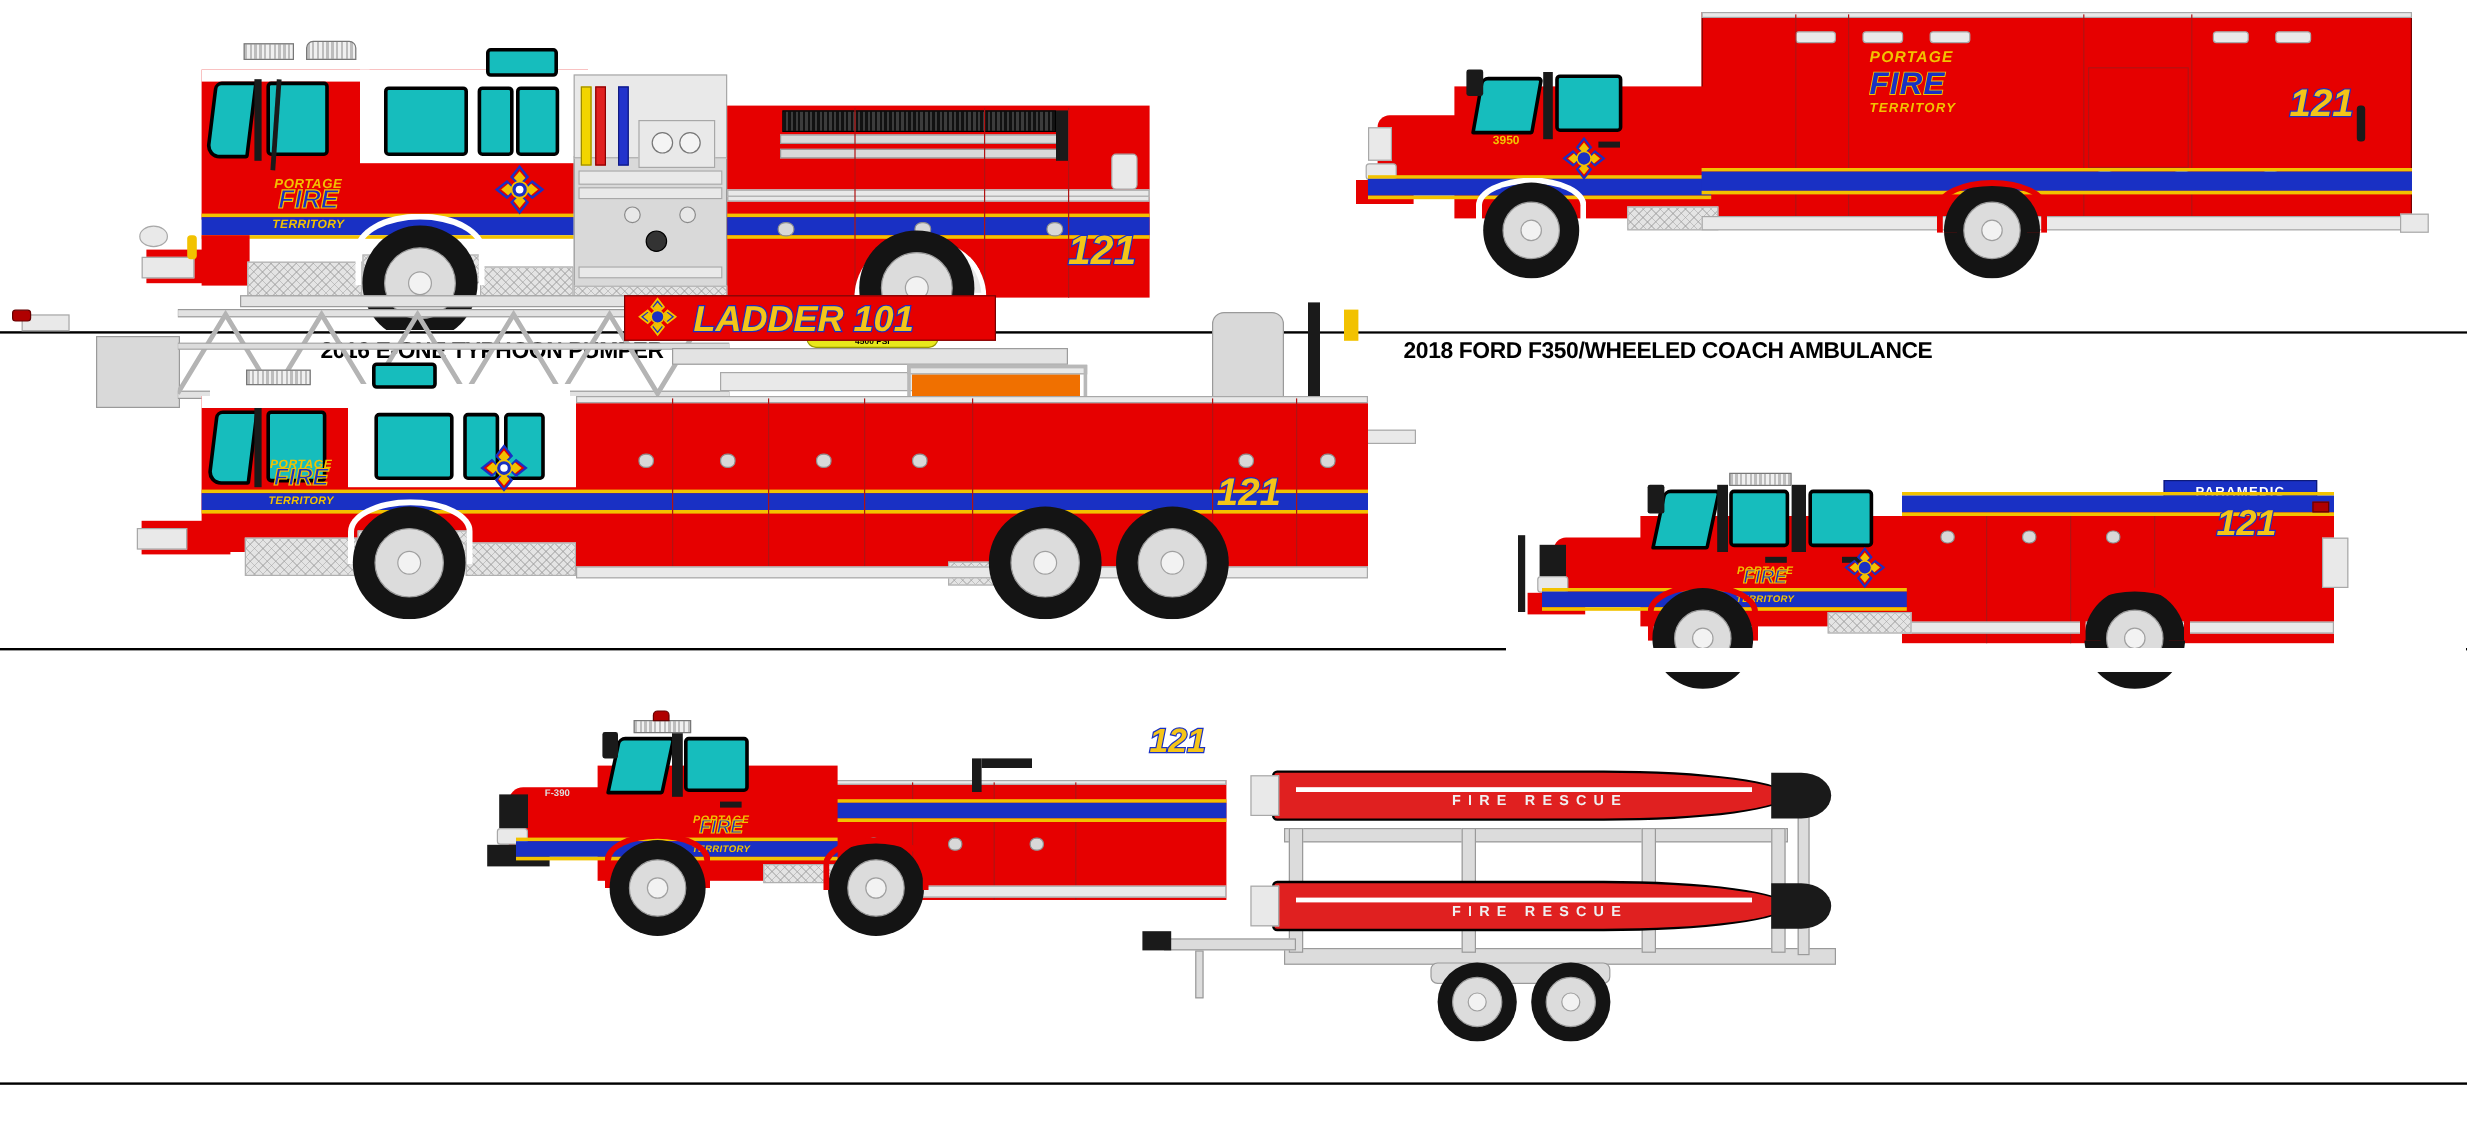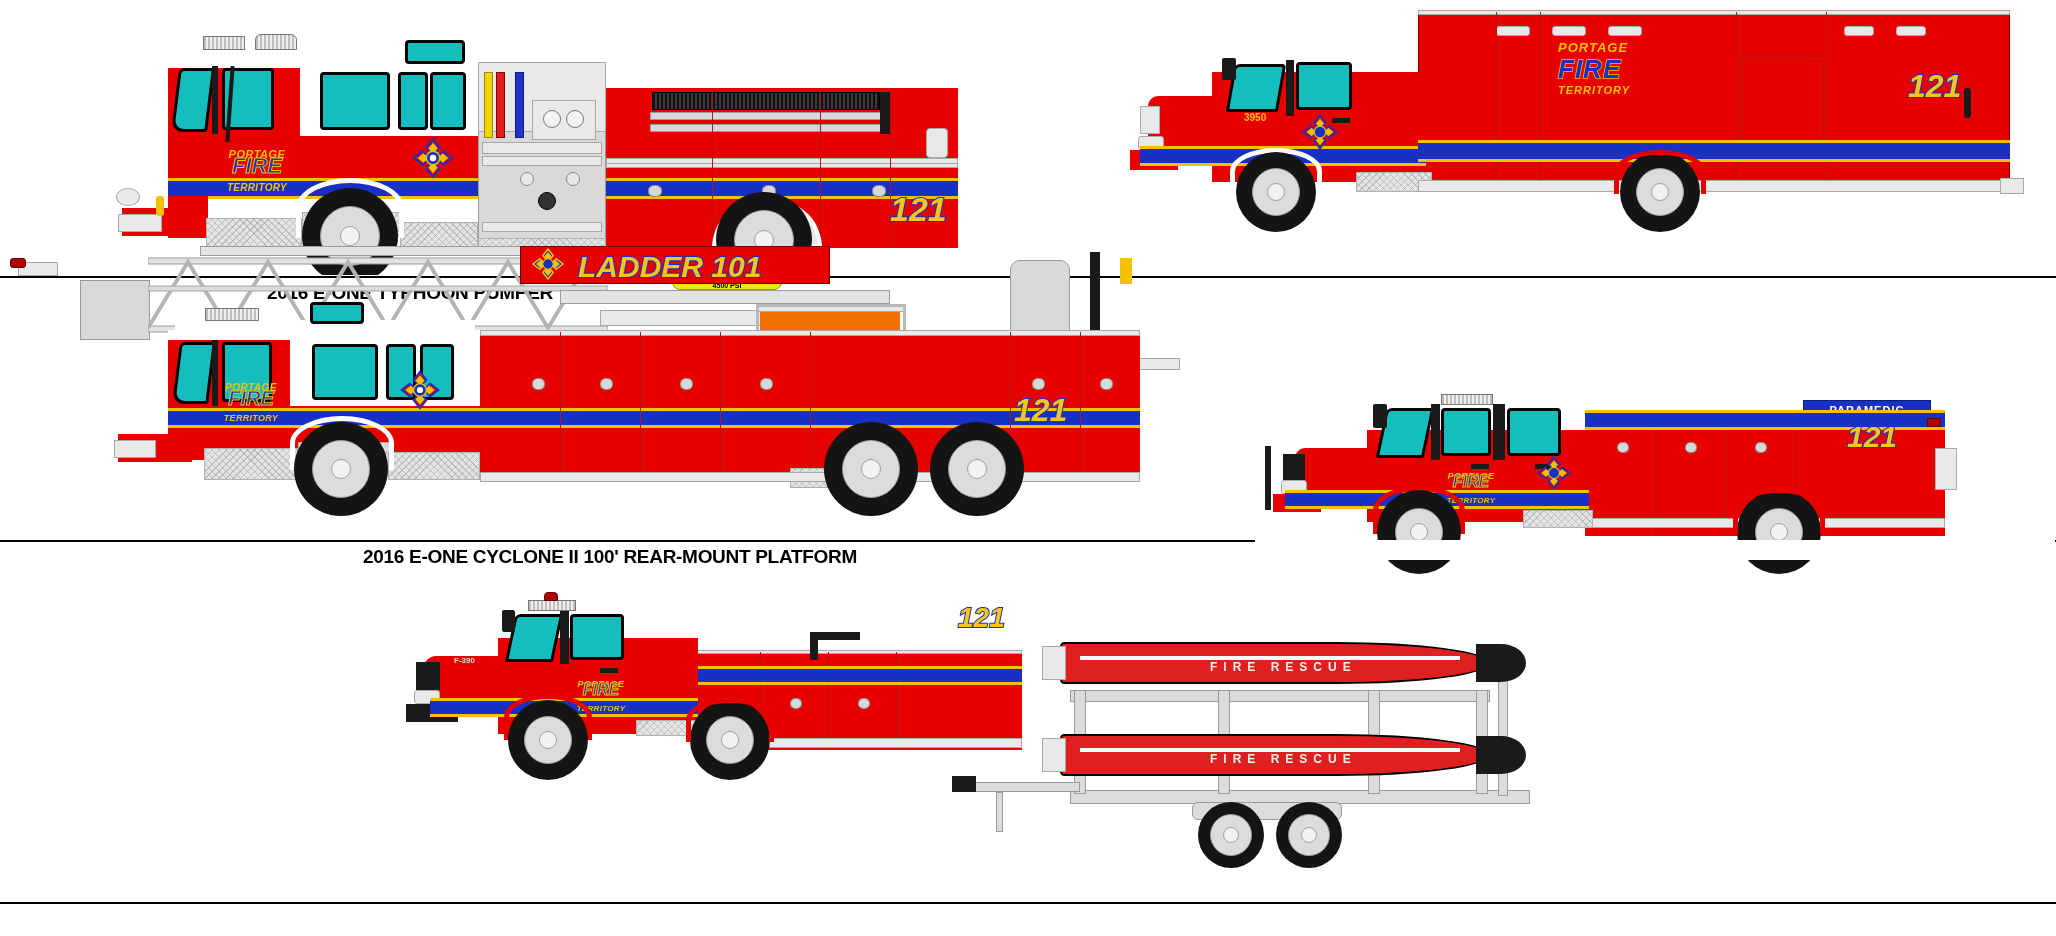--- a/index.html
+++ b/index.html
@@ -257,20 +257,21 @@
     <div class="rim" style="left:152px;top:168px;width:48px;height:48px;"></div>
     <div class="hub" style="left:167px;top:183px;width:18px;height:18px;"></div>
     <div class="tire" style="left:520px;top:152px;width:80px;height:80px;"></div>
     <div class="rim" style="left:536px;top:168px;width:48px;height:48px;"></div>
     <div class="hub" style="left:551px;top:183px;width:18px;height:18px;"></div>
     <div class="fender" style="left:514px;top:150px;width:92px;height:44px;border-color:#e60000;"></div>
 
     <div class="white" style="left:0px;top:232px;width:960px;height:44px;"></div>
   </div>
 
+  <div class="caption" style="left:1020px;top:282px;width:740px;">2018 FORD F350/WHEELED COACH AMBULANCE</div>
 
   <div class="veh" style="left:0px;top:300px;width:1270px;height:250px;">
 
     <div class="silver" style="left:80px;top:-20px;width:70px;height:60px;"></div>
     <div class="silver2" style="left:18px;top:-38px;width:40px;height:14px;"></div>
     <div class="beacon" style="left:10px;top:-42px;width:16px;height:10px;border-radius:3px;"></div>
     <div class="truss" style="left:148px;top:-48px;width:460px;height:92px;">
       <svg width="460" height="92" viewBox="0 0 460 92">
         <rect x="0" y="6" width="460" height="6" fill="#e2e2e2" stroke="#999"></rect>
         <rect x="0" y="74" width="460" height="6" fill="#e2e2e2" stroke="#999"></rect>
@@ -379,21 +380,20 @@
     <div class="rim" style="left:842px;top:140px;width:58px;height:58px;"></div>
     <div class="hub" style="left:861px;top:159px;width:20px;height:20px;"></div>
     <div class="tire" style="left:930px;top:122px;width:94px;height:94px;"></div>
     <div class="rim" style="left:948px;top:140px;width:58px;height:58px;"></div>
     <div class="hub" style="left:967px;top:159px;width:20px;height:20px;"></div>
 
     <div class="white" style="left:0px;top:216px;width:1270px;height:34px;"></div>
   </div>
 
   <div class="divider" style="top:540px;"></div>
-  <div class="caption" style="left:240px;top:546px;width:740px;">2016 E-ONE CYCLONE II 100' REAR-MOUNT PLATFORM</div>
 
   <div class="veh" style="left:1255px;top:390px;width:800px;height:160px;">
 
     <div class="bodyplain" style="left:330px;top:28px;width:360px;height:118px;"></div>
     <div class="silver2" style="left:330px;top:28px;width:360px;height:5px;"></div>
     <div class="panelline" style="left:400px;top:30px;height:116px;"></div>
     <div class="panelline" style="left:470px;top:30px;height:116px;"></div>
     <div class="panelline" style="left:540px;top:30px;height:116px;"></div>
     <div class="latch" style="left:362px;top:52px;width:12px;height:11px;"></div>
     <div class="latch" style="left:430px;top:52px;width:12px;height:11px;"></div>

